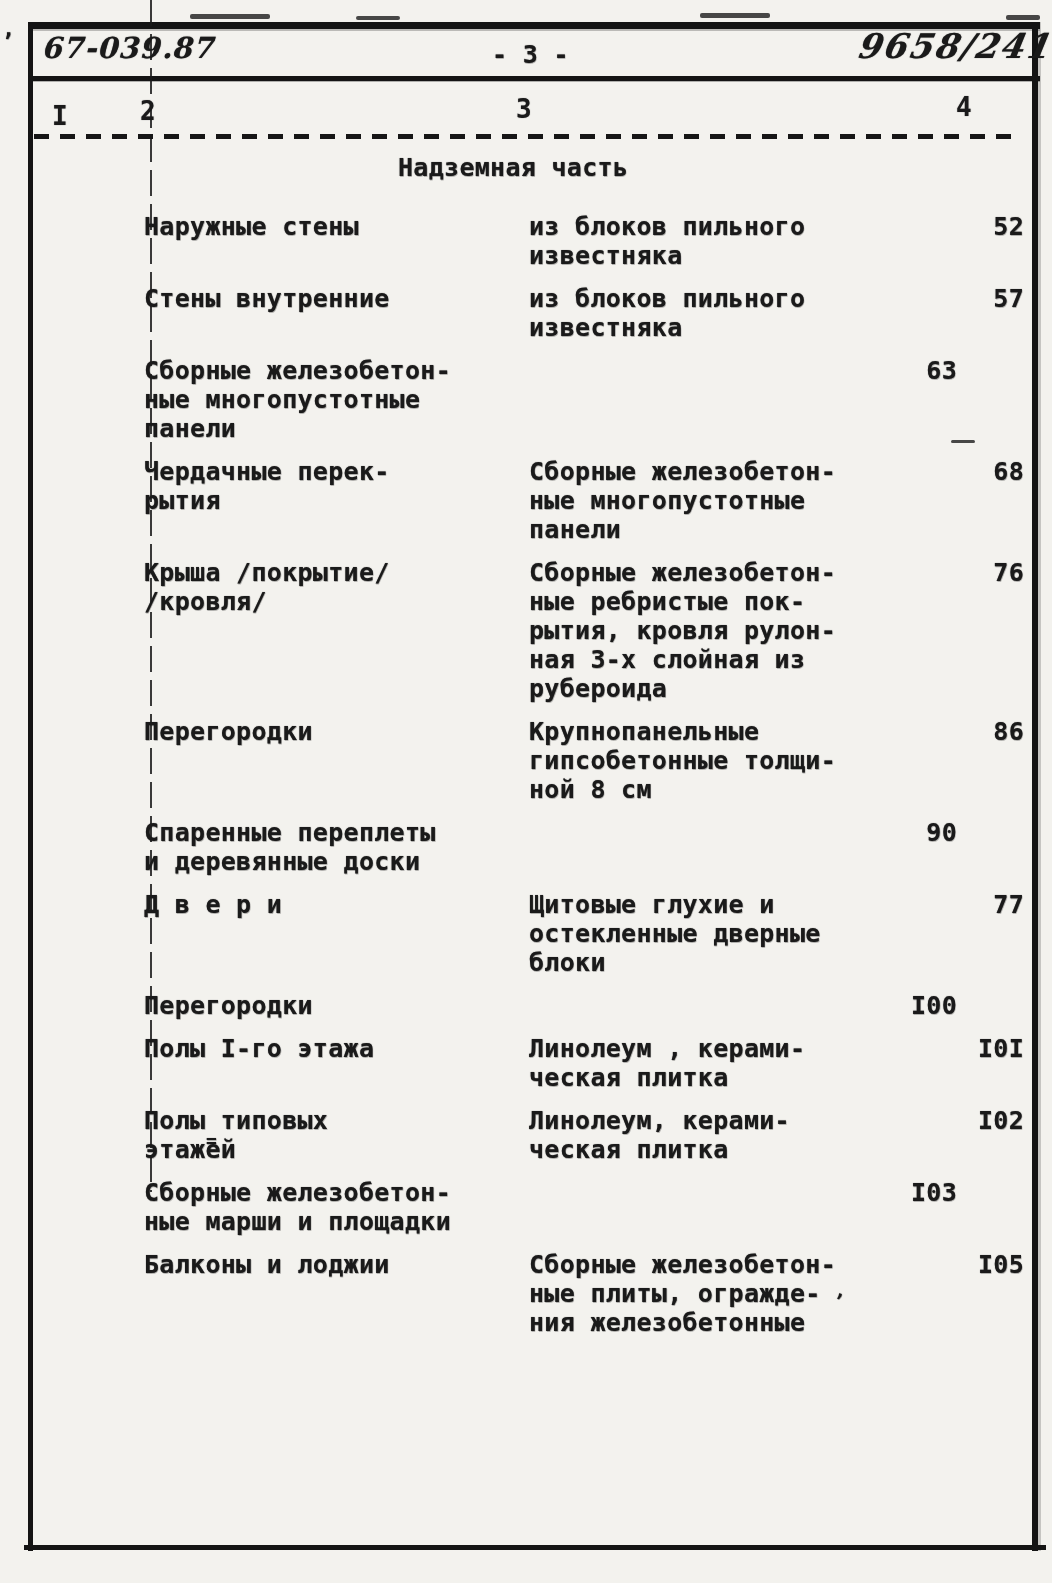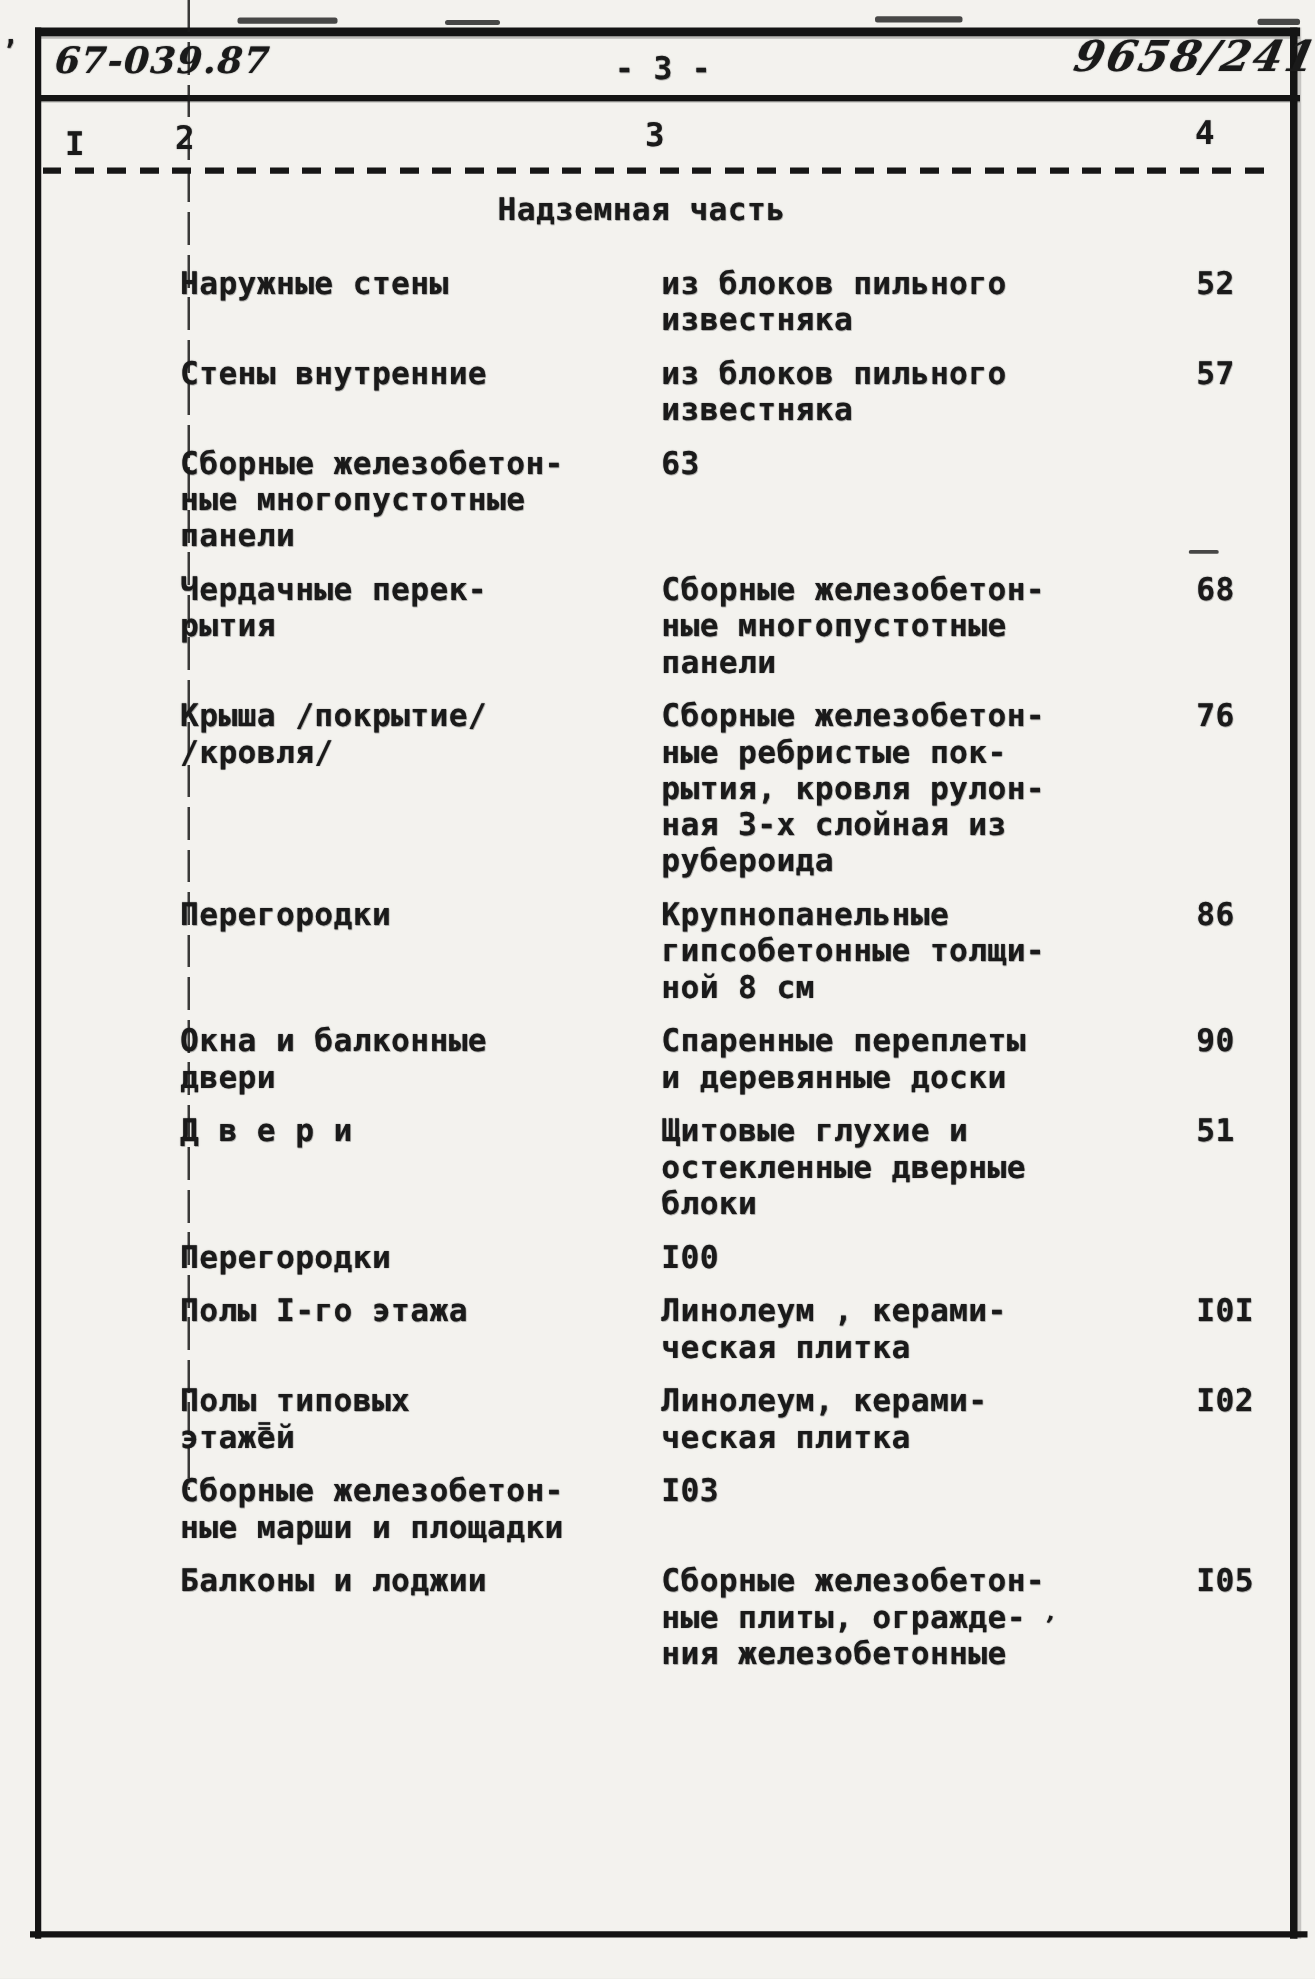--- a/index.html
+++ b/index.html
@@ -46,21 +46,21 @@
   .ruler-num{position:absolute;font-weight:bold;font-size:26px;
     text-shadow:0 0 1px rgba(25,25,25,.6);}
   .rn-1{left:52px;top:101px;}
   .rn-2{left:140px;top:96px;}
   .rn-3{left:516px;top:94px;}
   .rn-4{left:956px;top:92px;}
   .section-title{position:absolute;left:398px;top:153px;}
   
   .rows{position:absolute;left:144px;top:212px;width:880px;}
   .row{display:grid;grid-template-columns:385px 428px 1fr;margin-bottom:14px;}
-  .c-page{text-align:left;}
+  .c-page{text-align:right;}
   
   .artifact{position:absolute;}
 </style>
 </head>
 <body>
 
 <div class="page">
 
   <div class="smudge" style="left:190px;top:14px;width:80px;height:5px;"></div>
   <div class="smudge" style="left:356px;top:16px;width:44px;height:4px;"></div>
@@ -127,32 +127,30 @@
         <div class="c-page tw">76</div>
       </div>
       <div class="row">
         <div class="c-item tw">Перегородки</div>
         <div class="c-desc tw">Крупнопанельные
 гипсобетонные толщи-
 ной 8 см</div>
         <div class="c-page tw">86</div>
       </div>
       <div class="row">
-        <div class="c-item tw">Окна и балконные
-двери</div>
         <div class="c-desc tw">Спаренные переплеты
 и деревянные доски</div>
         <div class="c-page tw">90</div>
       </div>
       <div class="row">
         <div class="c-item tw">Д в е р и</div>
         <div class="c-desc tw">Щитовые глухие и
 остекленные дверные
 блоки</div>
-        <div class="c-page tw">51</div>
+        <div class="c-page tw">77</div>
       </div>
       <div class="row">
         <div class="c-item tw">Перегородки</div>
         <div class="c-page tw">I00</div>
       </div>
       <div class="row">
         <div class="c-item tw">Полы I-го этажа</div>
         <div class="c-desc tw">Линолеум , керами-
 ческая плитка</div>
         <div class="c-page tw">I0I</div>

